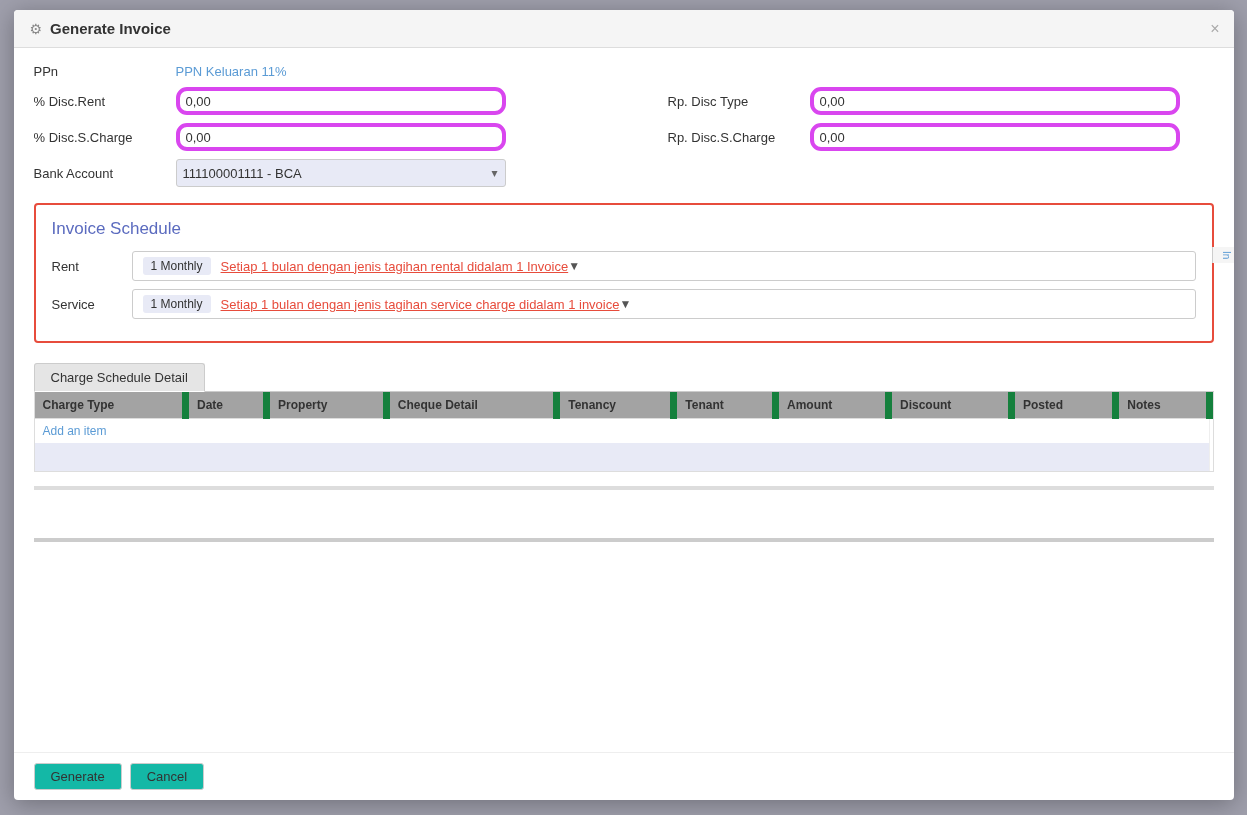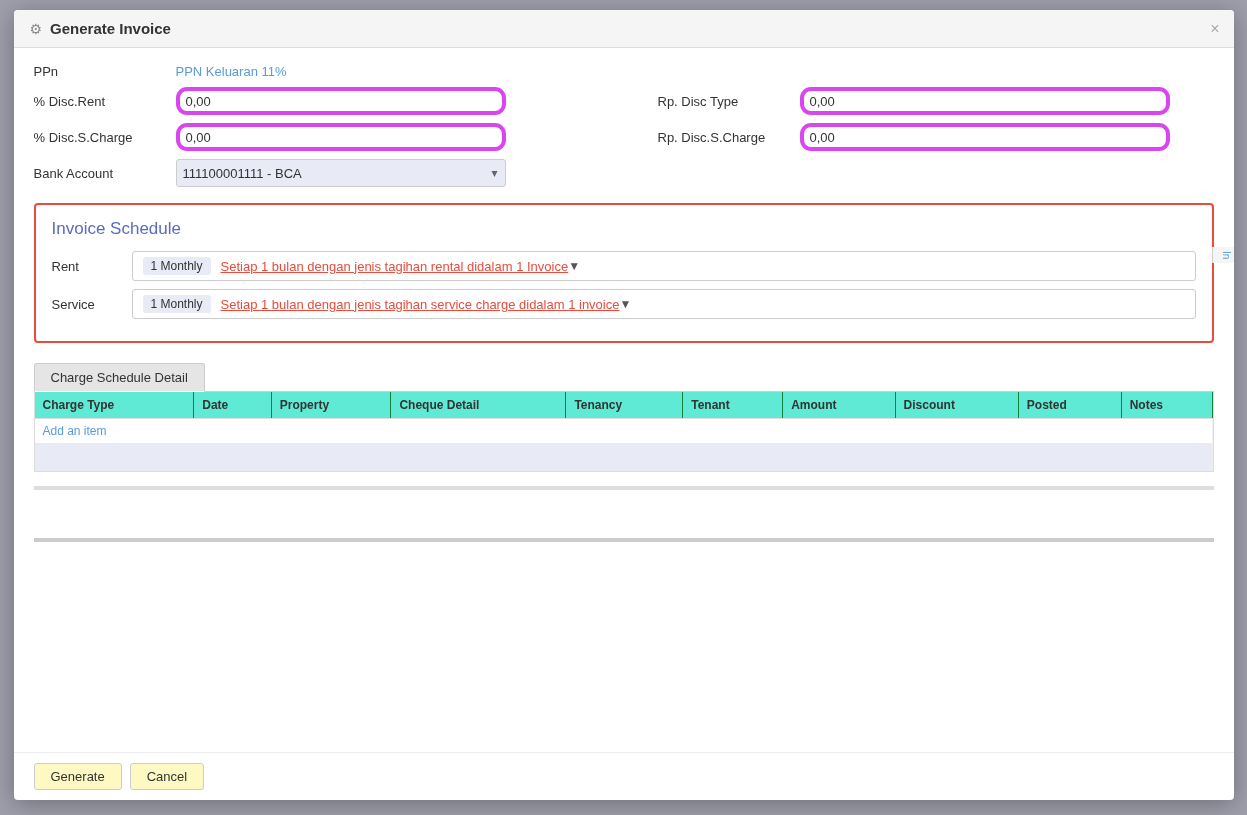--- a/index.html
+++ b/index.html
@@ -126,21 +126,21 @@
       position: absolute;
       right: 8px;
       top: 50%;
       transform: translateY(-50%);
       pointer-events: none;
       color: #666;
       font-size: 12px;
     }
     .two-col {
       display: flex;
-      gap: 4px;
+      gap: 14px;
       align-items: flex-start;
     }
     .left-col {
       flex: 0 0 560px;
     }
     
     .invoice-schedule-box {
       border: 2px solid #e74c3c;
       border-radius: 4px;
       padding: 14px 16px;
@@ -223,22 +223,22 @@
     }
     .table-wrapper {
       border: 1px solid #ddd;
       border-top: none;
     }
     .data-table {
       width: 100%;
       border-collapse: collapse;
     }
     .data-table th {
-      background: #5eead4;
-      border-right: 1px solid #15803d;
+      background: #a3a3a3;
+      border-right: 7px solid #15803d;
       border-bottom: 1px solid #ddd;
       padding: 6px 8px;
       font-size: 12px;
       font-weight: bold;
       color: #333;
       text-align: left;
     }
     .data-table td {
       padding: 5px 8px;
       font-size: 12px;
@@ -261,21 +261,21 @@
       gap: 8px;
       border-top: 1px solid #eee;
       align-items: center;
     }
     .btn {
       padding: 5px 16px;
       border-radius: 3px;
       border: 1px solid #ccc;
       font-size: 13px;
       cursor: pointer;
-      background: #fef9c3;
+      background: #14b8a6;
       color: #333;
     }
     
     .right-panel-hint {
       position: absolute;
       right: 0;
       top: 30%;
       width: 22px;
       background: #f5f5f5;
       border-left: 1px solid #ccc;

